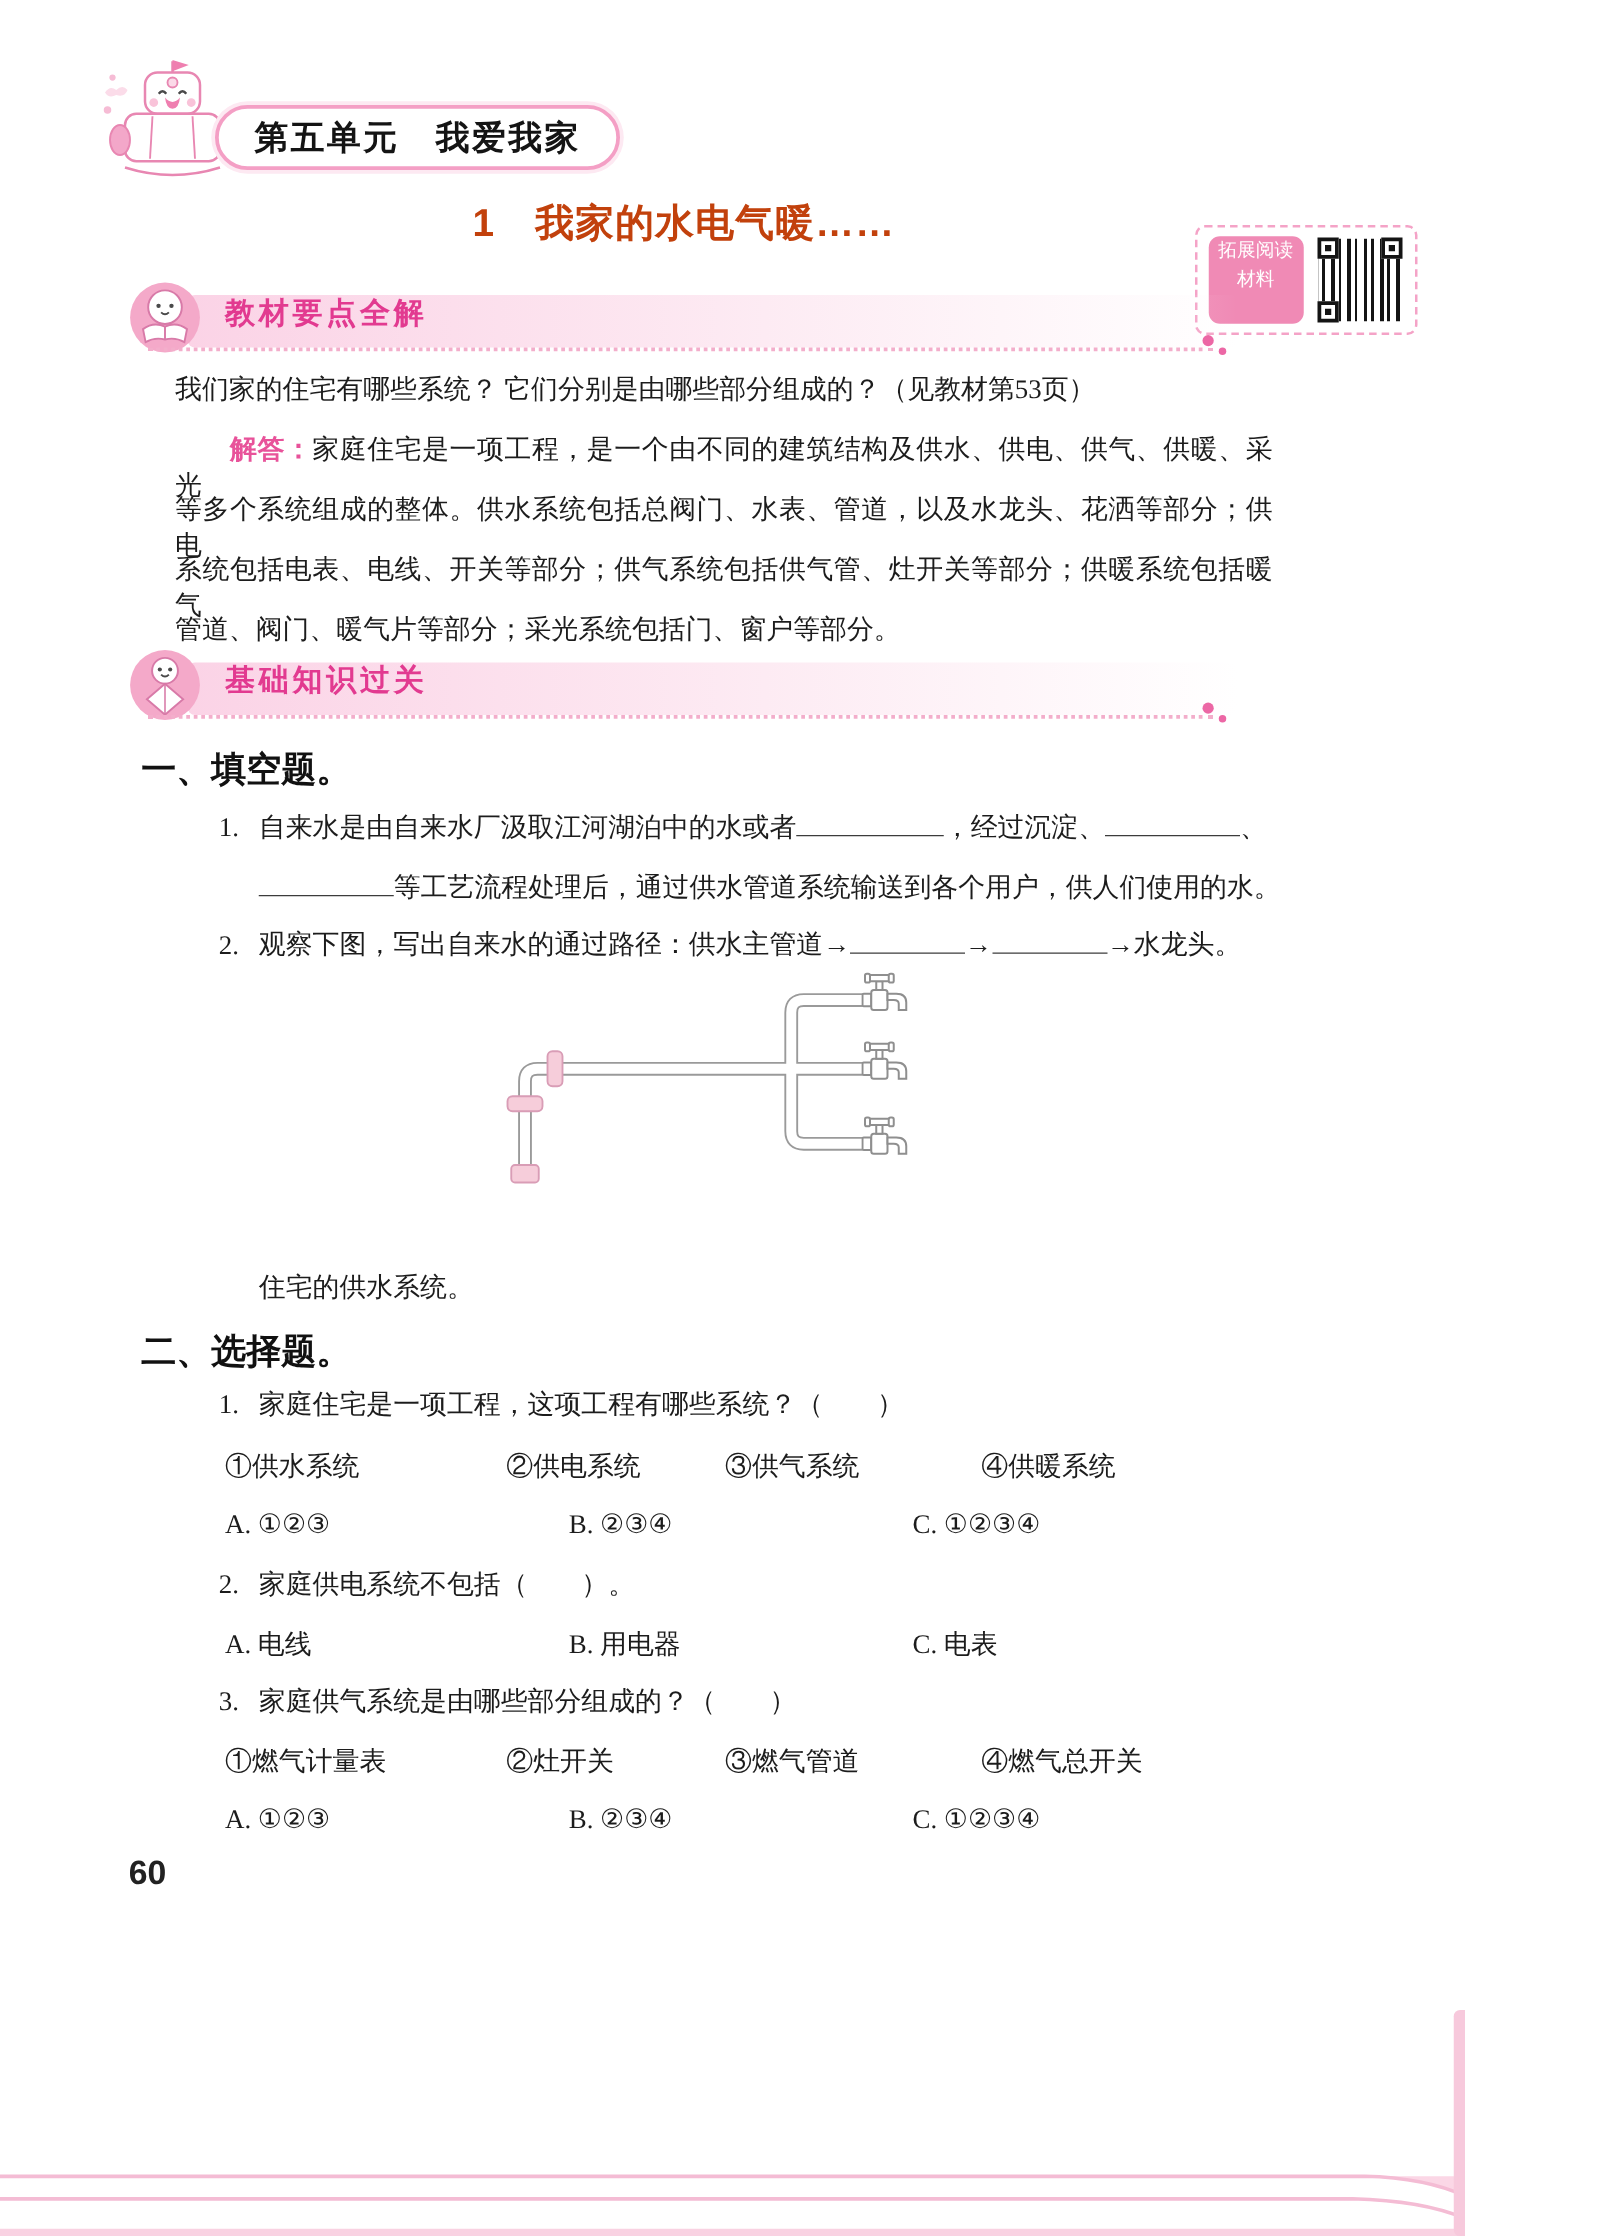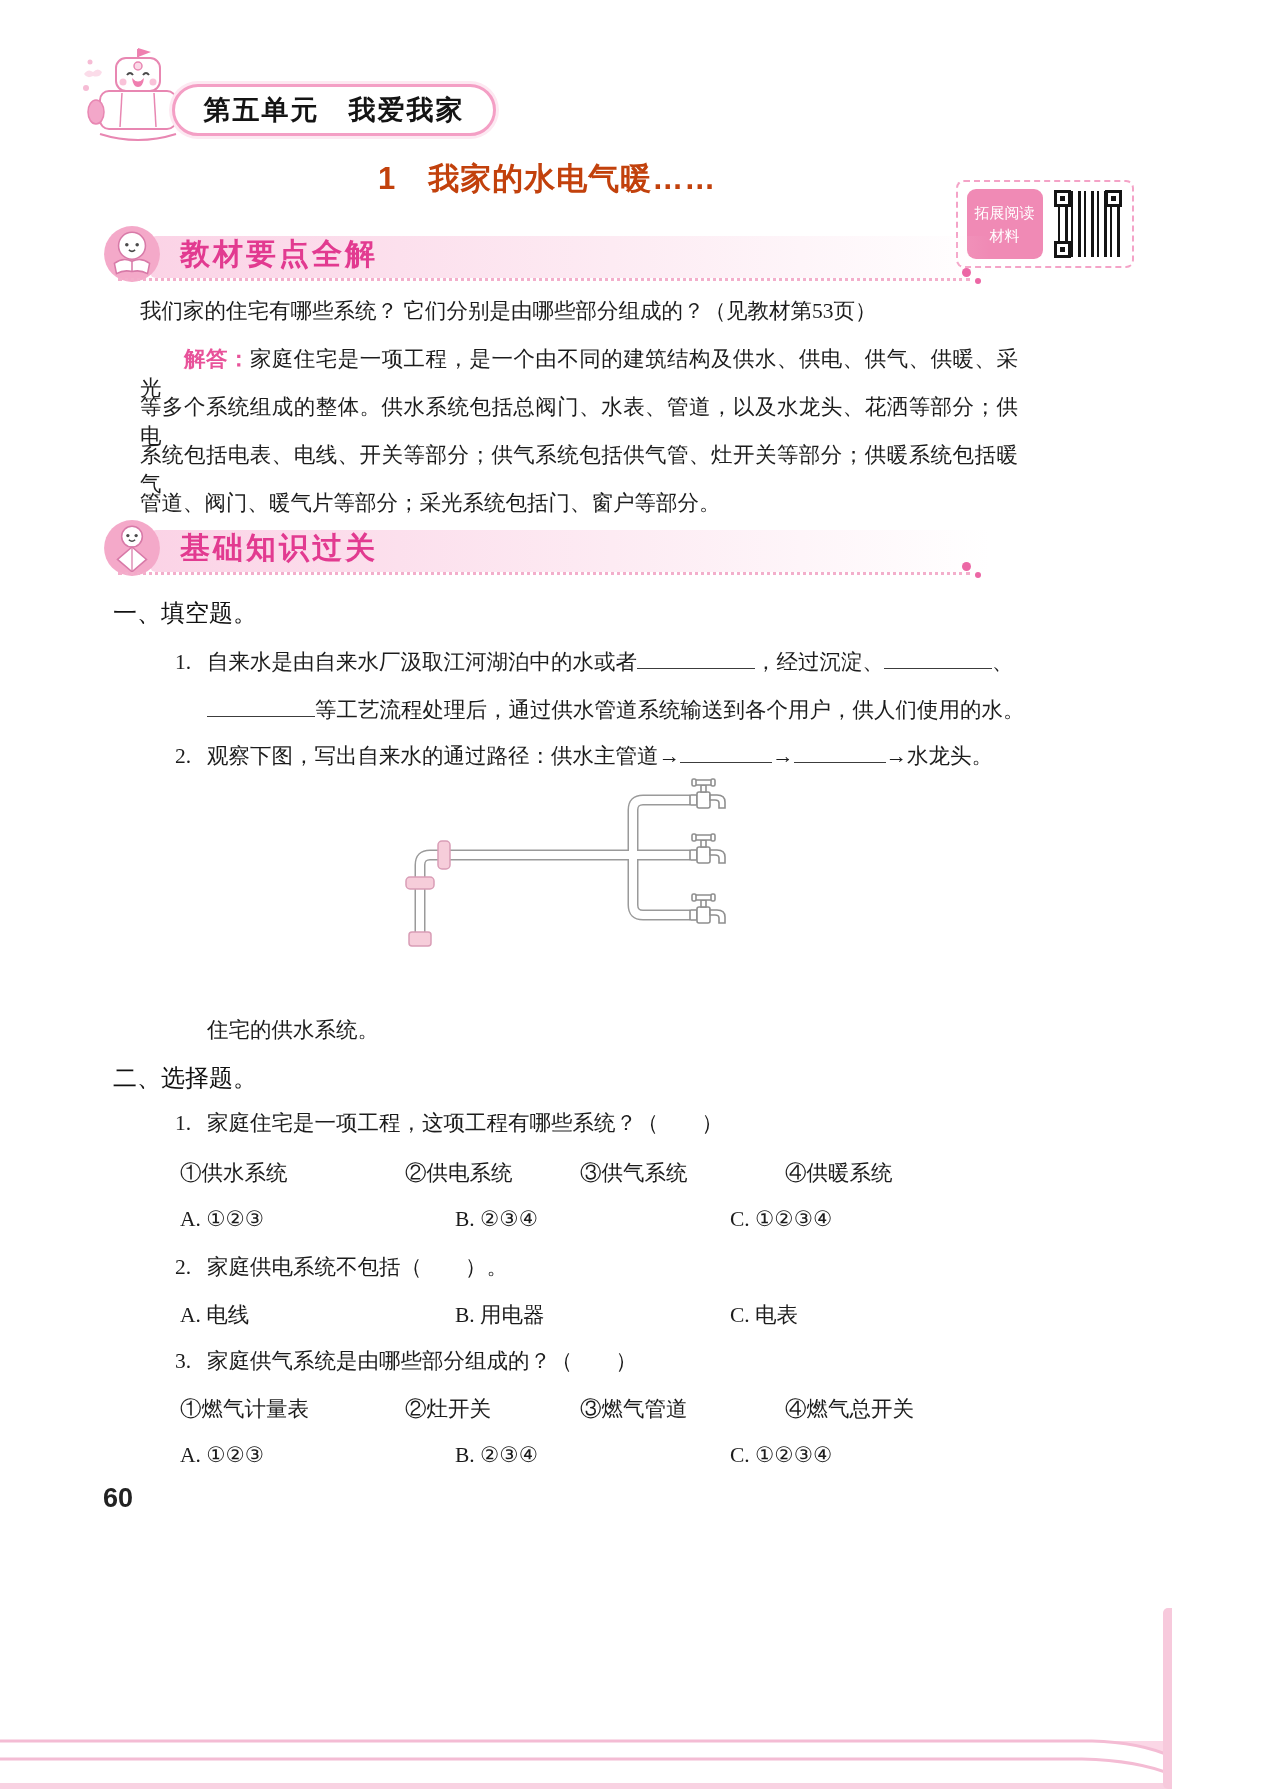--- a/index.html
+++ b/index.html
@@ -13,45 +13,45 @@
              box-shadow:0 0 0 3px #fde9f2;}
   .unit-pill span{font-family:"Liberation Sans","DejaVu Sans",sans-serif;font-weight:bold;
                   font-size:27px;letter-spacing:2px;color:#141414;}
   .lesson-title{left:378px;top:158px;font-family:"Liberation Sans","DejaVu Sans",sans-serif;
                 font-weight:bold;font-size:31px;letter-spacing:1px;color:#c2410c;white-space:nowrap;}
 
   
   .qr-wrap{left:956px;top:180px;width:178px;height:88px;border:2px dashed #f4a3c7;border-radius:8px;
            display:flex;align-items:center;justify-content:center;gap:9px;box-sizing:border-box;}
   .badge{width:76px;height:70px;background:#f08ab5;border-radius:9px;color:#fff;
-         display:flex;flex-direction:column;align-items:center;justify-content:center;
+         display:flex;flex-direction:column;align-items:center;justify-content:flex-start;
          font-family:"Liberation Sans","DejaVu Sans",sans-serif;font-size:15px;line-height:1.55;}
   .qr{position:relative;width:72px;height:72px;background:
         repeating-linear-gradient(90deg,#141414 0 3px,transparent 3px 6px,#141414 6px 8px,transparent 8px 13px),
         repeating-linear-gradient(0deg,#fff 0 2px,transparent 2px 6px,#fff 6px 9px,transparent 9px 12px),
         #fff;outline:3px solid #fff;outline-offset:-3px;}
   .fp{position:absolute;width:17px;height:17px;border:3px solid #141414;background:#fff;box-sizing:border-box;}
   .fp::after{content:"";position:absolute;left:3px;top:3px;width:5px;height:5px;background:#141414;}
   .fp.tl{left:2px;top:2px;} .fp.tr{right:2px;top:2px;} .fp.bl{left:2px;bottom:2px;}
 
   
   .banner{height:42px;background:linear-gradient(90deg,#fbd3e6 0%,#fdebf3 55%,rgba(255,255,255,0) 100%);
           border-radius:6px;width:840px;left:150px;}
-  .sec-title{font-family:"Liberation Sans","DejaVu Sans",sans-serif;font-weight:bold;font-size:30px;
+  .sec-title{font-family:"Liberation Sans","DejaVu Sans",sans-serif;font-weight:bold;font-size:24px;
              color:#e23a90;letter-spacing:3px;left:180px;white-space:nowrap;}
   .dotline{width:852px;border-top:3px dotted #f3aecb;left:118px;}
   .dot{border-radius:50%;background:#ec67a5;}
 
   
   .t{position:absolute;font-size:21.5px;white-space:nowrap;color:#1c1c1c;margin-left:27px;}
   .just{width:878px;white-space:normal;text-align:justify;text-align-last:justify;text-justify:inter-character;}
   .indent2{text-indent:44px;}
   .ans-label{color:#e8529a;font-weight:bold;}
   .heading{position:absolute;font-family:"Liberation Sans","DejaVu Sans",sans-serif;
-           font-weight:normal;font-size:24px;color:#111;white-space:nowrap;text-align:right;}
+           font-weight:bold;font-size:28px;color:#111;white-space:nowrap;text-align:right;}
   .num{display:inline-block;width:32px;}
   .blank{display:inline-block;border-bottom:1.5px solid #3c3c3c;height:1.05em;vertical-align:baseline;}
   .bw1{width:118px;} .bw2{width:108px;} .bw3{width:92px;} .bw4{width:112px;}
 
   
   .row{position:absolute;left:148px;width:940px;height:34px;}
   .row span{position:absolute;white-space:nowrap;font-size:21.5px;}
   .col1{left:32px;} .col2{left:257px;} .col3{left:432px;} .col4{left:637px;}
   .ca{left:32px;} .cb{left:307px;} .cc{left:582px;}
 

